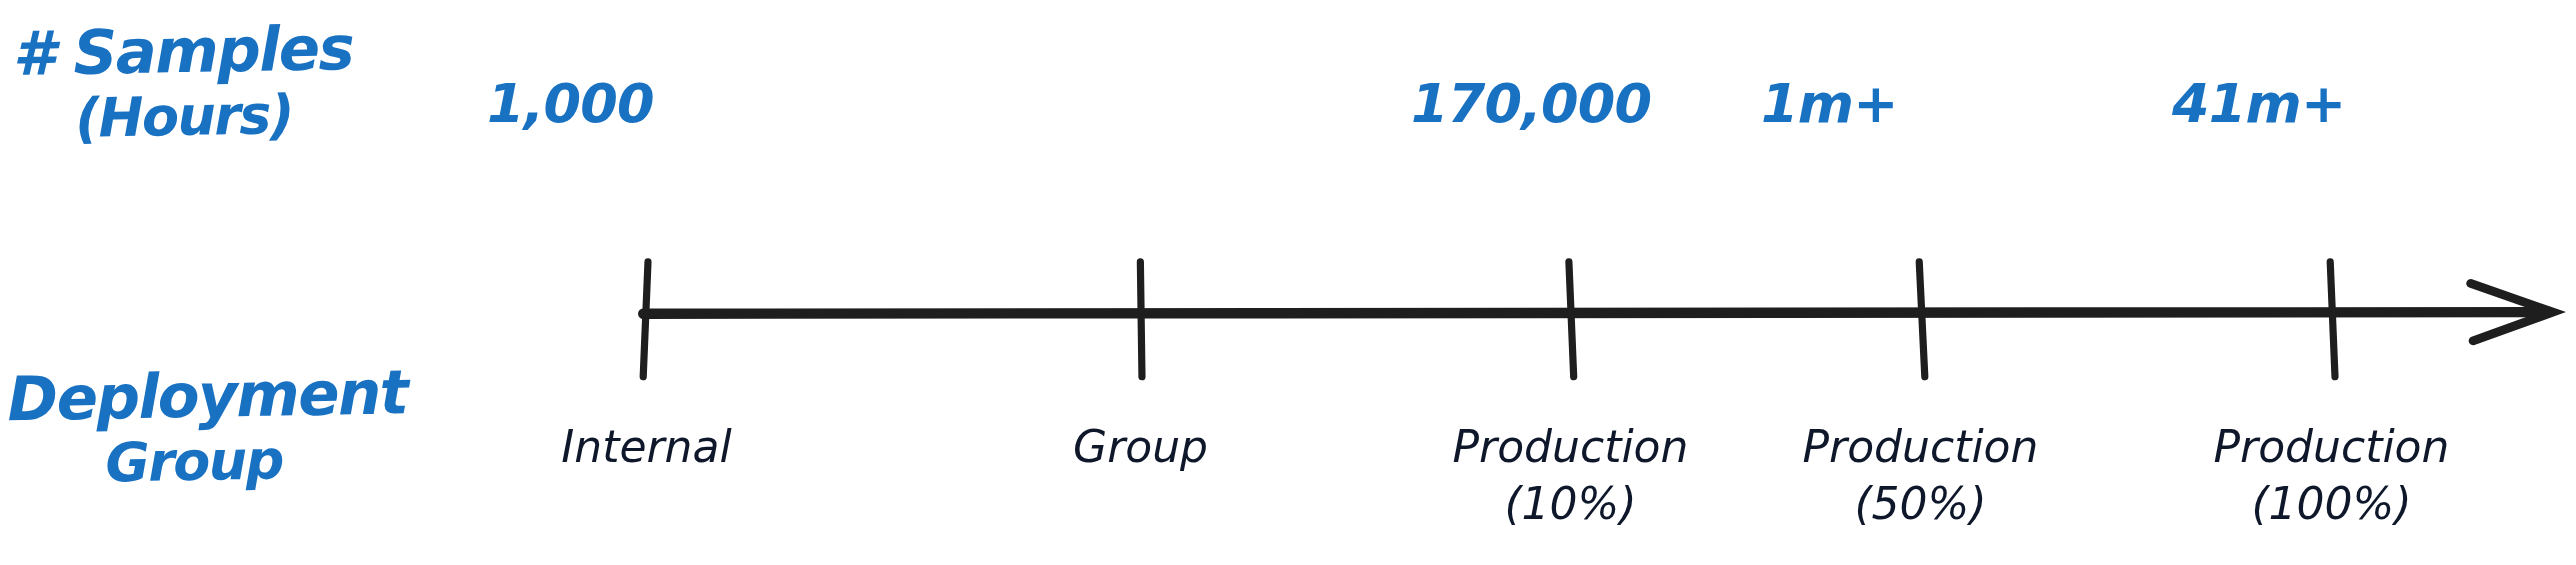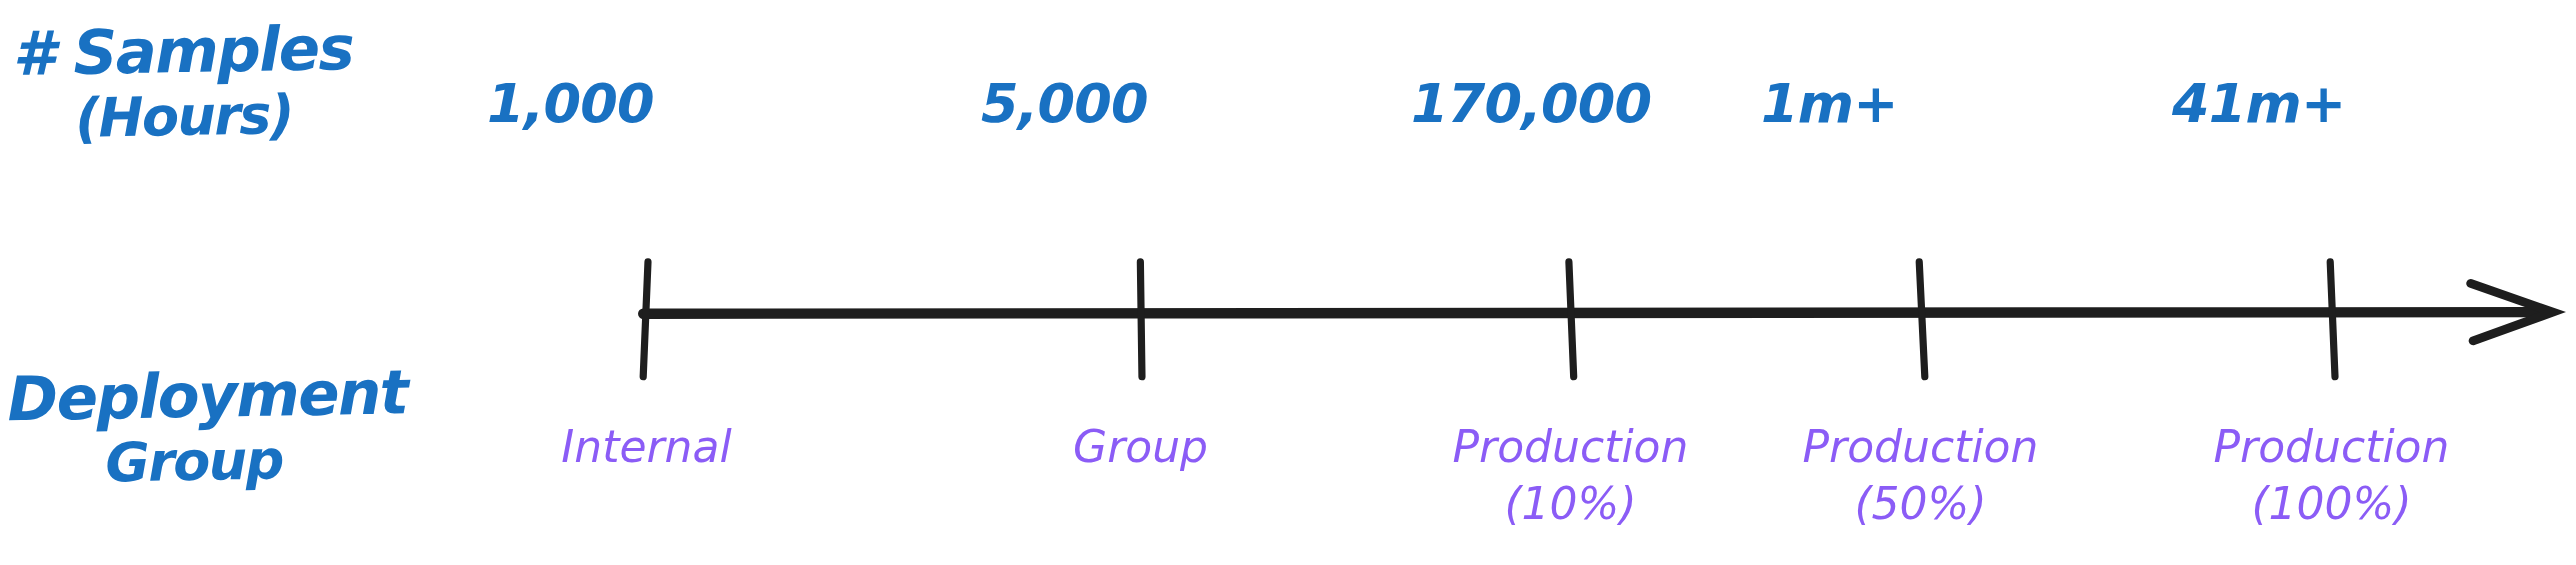--- a/index.html
+++ b/index.html
@@ -61,21 +61,21 @@
     letter-spacing: -0.8px;
     white-space: nowrap;
   }
 
   
   .stage-group {
     position: absolute;
     top: 418px;
     width: 367px;
     text-align: center;
-    color: #8b5cf6;
+    color: #0f172a;
     font-size: 44px;
     line-height: 1.3;
     white-space: pre-line;
   }
 </style>
 </head>
 <body>
 
 <div class="canvas">
 
@@ -98,21 +98,20 @@
     <line x1="812" y1="328" x2="806" y2="472" stroke-width="9"></line>
     <line x1="1429" y1="328" x2="1431" y2="472" stroke-width="9"></line>
     <line x1="1966" y1="328" x2="1972" y2="472" stroke-width="9"></line>
     <line x1="2405" y1="328" x2="2412" y2="472" stroke-width="9"></line>
     <line x1="2920" y1="328" x2="2926" y2="472" stroke-width="9"></line>
   </svg>
 
   <div class="stage-samples" style="left:487px">1,000</div>
   <div class="stage-group" style="left:463px">Internal</div>
 
-  <div class="stage-samples" style="left:981px">5,000</div>
   <div class="stage-group" style="left:957px">Group</div>
 
   <div class="stage-samples" style="left:1411px">170,000</div>
   <div class="stage-group" style="left:1387px">Production
 (10%)</div>
 
   <div class="stage-samples" style="left:1761px">1m+</div>
   <div class="stage-group" style="left:1737px">Production
 (50%)</div>
 

